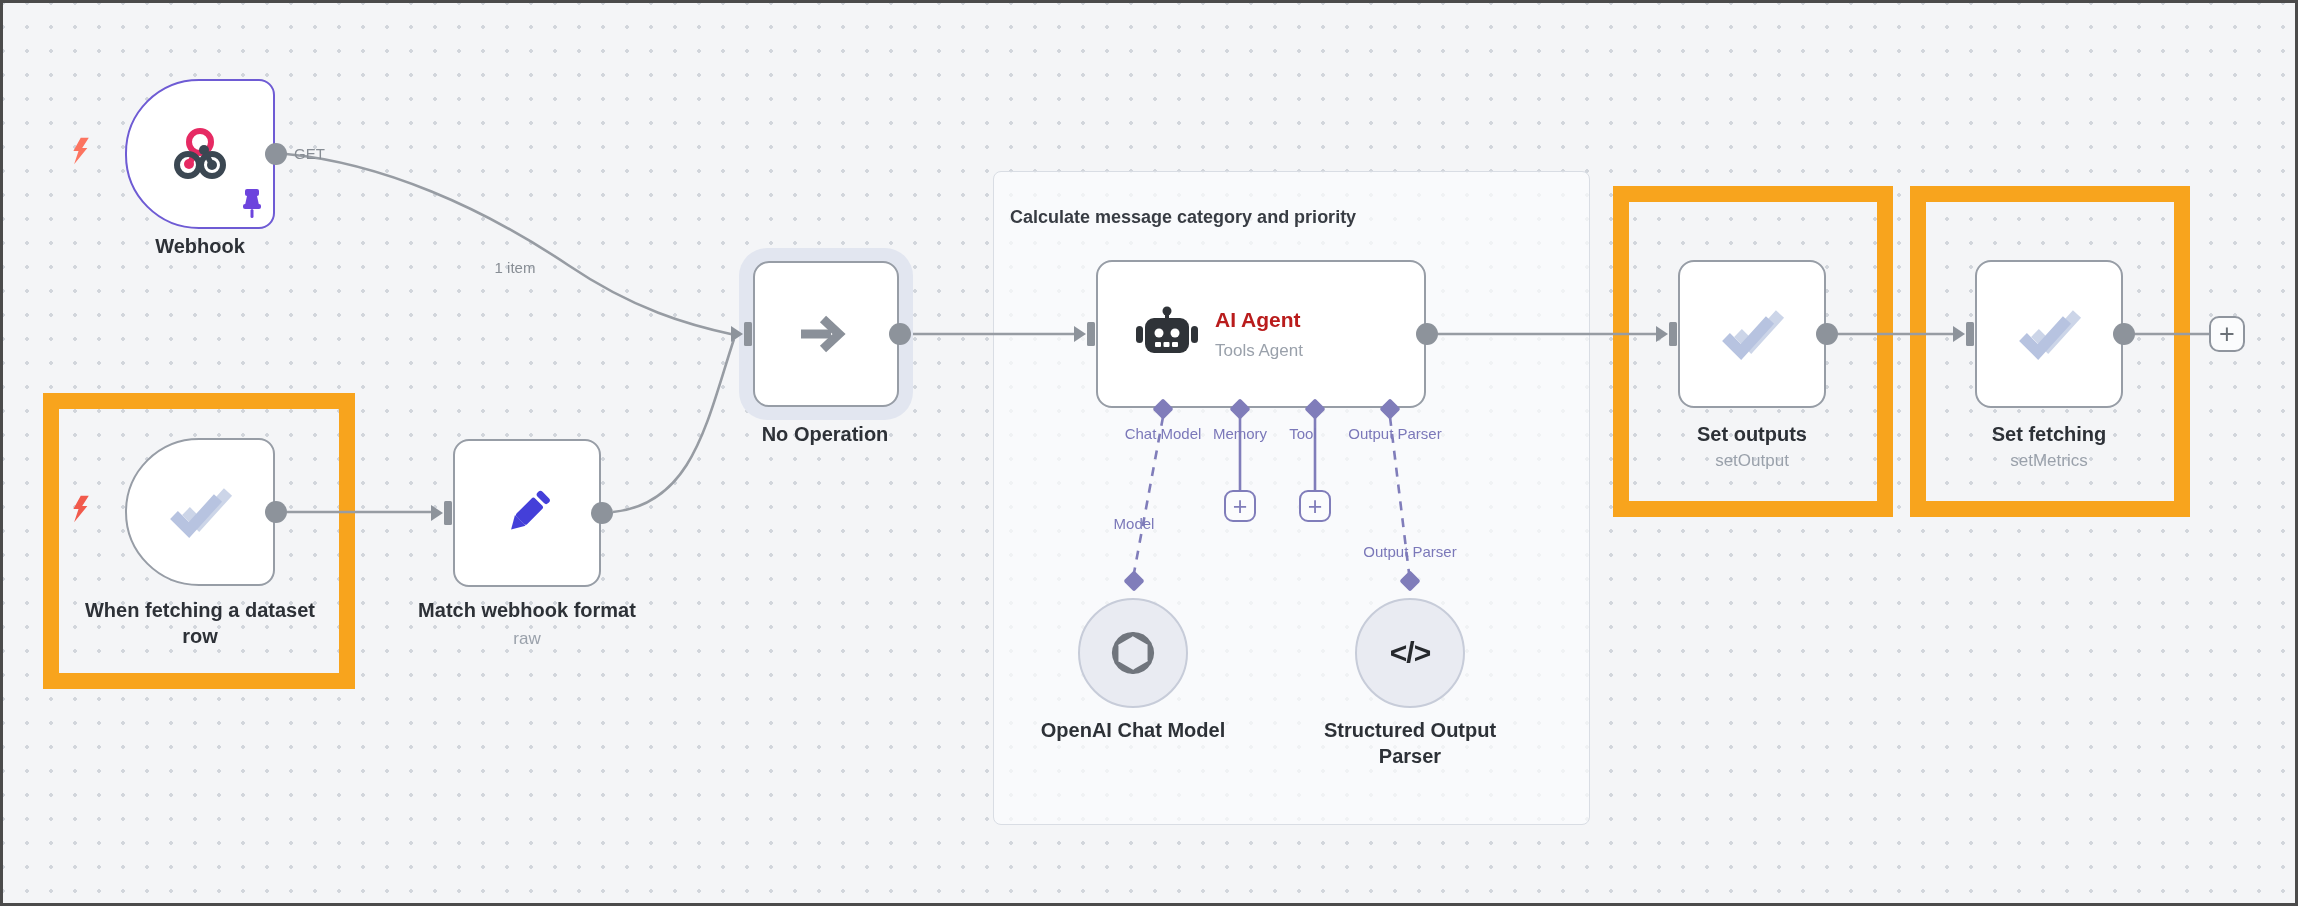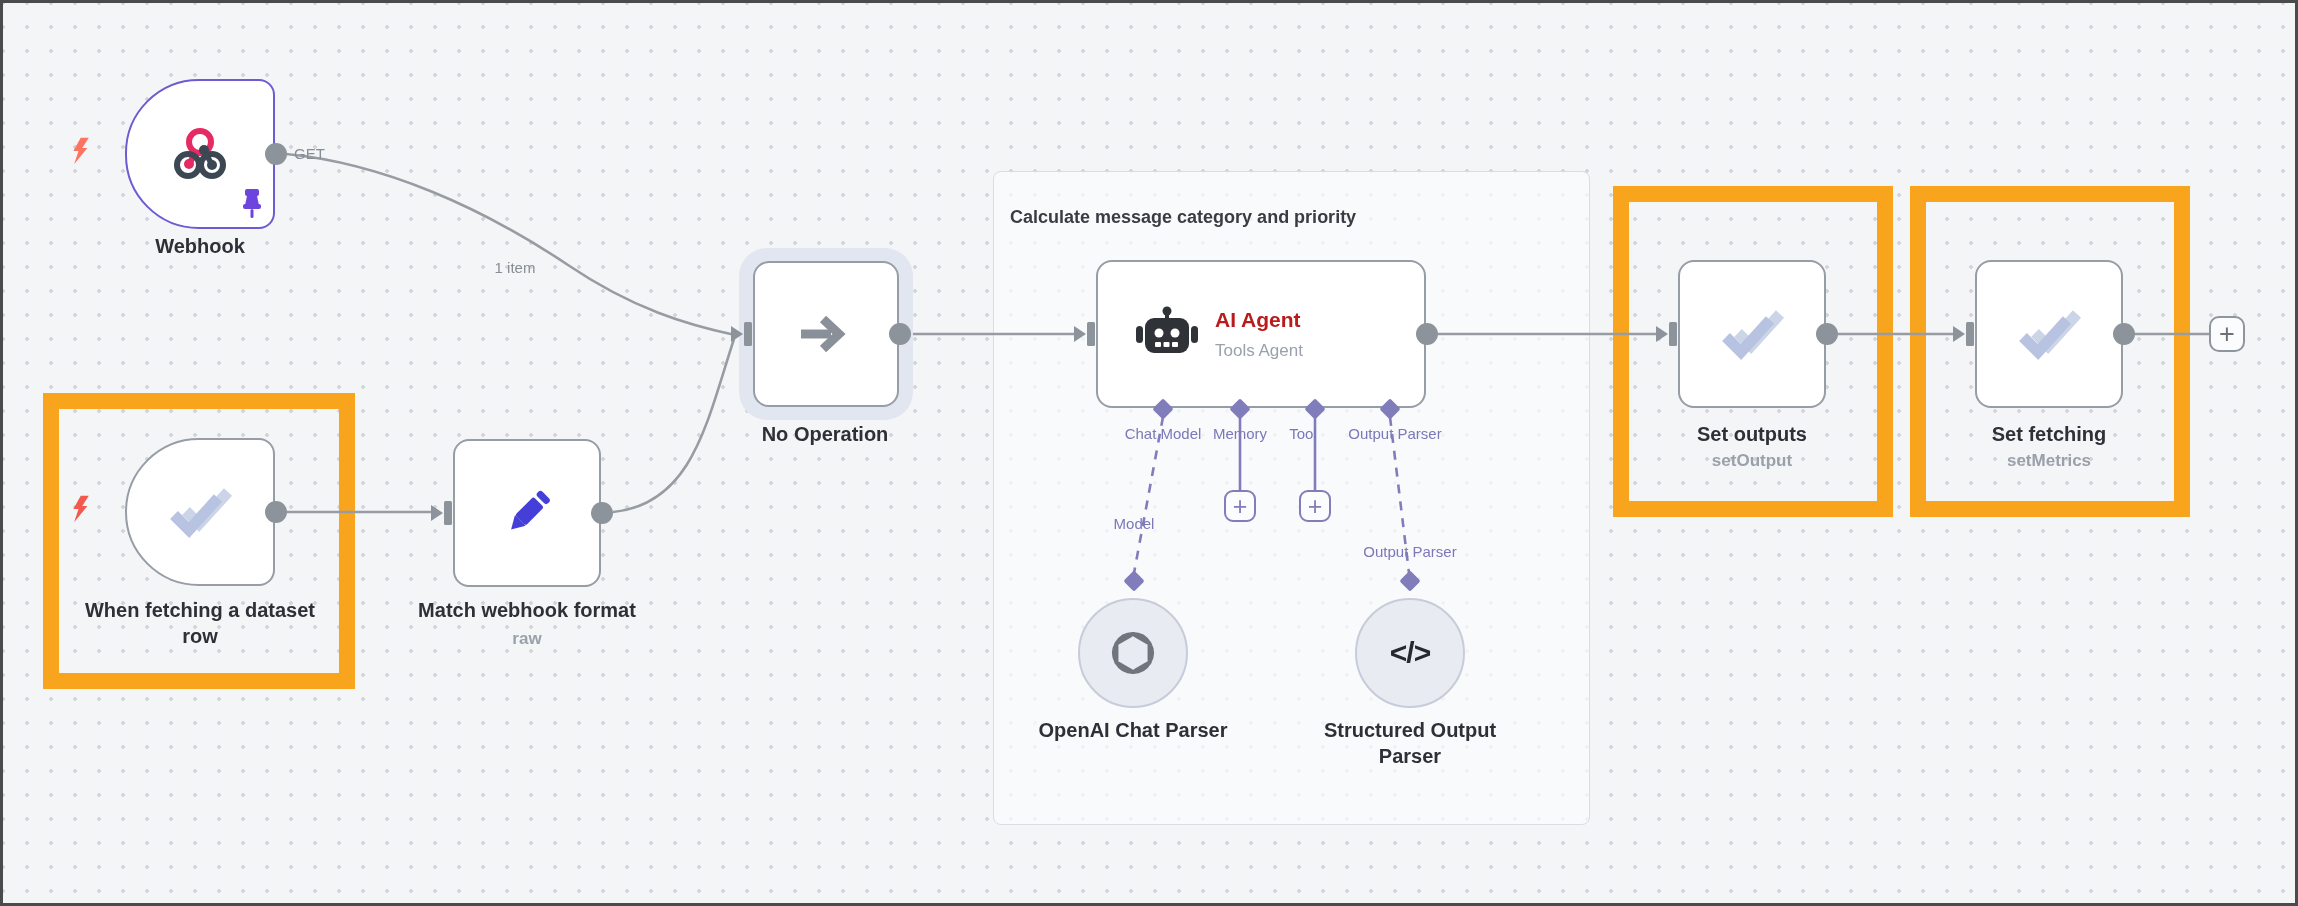--- a/index.html
+++ b/index.html
@@ -59,21 +59,21 @@
     border:2.4px solid #8f959e; border-radius:10px; background:#fbfcfd;
     color:#6b7177; font-size:27px; line-height:1; display:flex; align-items:center; justify-content:center;
   }
   
   .nlabel {
     position:absolute; transform:translateX(-50%); white-space:nowrap;
     font-size:20px; font-weight:600; color:#2d3137; line-height:1.3; text-align:center;
   }
   .nsub {
     position:absolute; transform:translateX(-50%); white-space:nowrap;
-    font-size:17px; font-weight:700; color:#9aa1ab; text-align:right;
+    font-size:17px; font-weight:400; color:#9aa1ab; text-align:right;
   }
   .plabel {
     position:absolute; transform:translateX(-50%); white-space:nowrap;
     font-size:15px; color:#7b78b9;
   }
   .wlabel { position:absolute; font-size:15px; color:#878d94; white-space:nowrap; }
   .center  { transform:translateX(-50%); }
   .stack { display:flex; flex-direction:column; align-items:center; }
   
   .agent-title { position:absolute; left:1212px; top:305px; font-size:21px; font-weight:600; color:#b91c1c; }
@@ -228,21 +228,21 @@
       <g fill="none" stroke="#70757d" stroke-width="3.8" stroke-linecap="round">
         <path transform="rotate(0)" d="M 0 -19 A 19 19 0 0 1 16.45 -9.5 L 16.45 7"></path>
         <path transform="rotate(60)" d="M 0 -19 A 19 19 0 0 1 16.45 -9.5 L 16.45 7"></path>
         <path transform="rotate(120)" d="M 0 -19 A 19 19 0 0 1 16.45 -9.5 L 16.45 7"></path>
         <path transform="rotate(180)" d="M 0 -19 A 19 19 0 0 1 16.45 -9.5 L 16.45 7"></path>
         <path transform="rotate(240)" d="M 0 -19 A 19 19 0 0 1 16.45 -9.5 L 16.45 7"></path>
         <path transform="rotate(300)" d="M 0 -19 A 19 19 0 0 1 16.45 -9.5 L 16.45 7"></path>
       </g>
     </svg>
   </div>
-  <div class="nlabel" style="left:1130px; top:714px;">OpenAI Chat Parser</div>
+  <div class="nlabel" style="left:1130px; top:714px;">OpenAI Chat Model</div>
 
   <div class="plabel" style="left:1407px; top:540px;">Output Parser</div>
   <div class="dia" style="left:1407px; top:578px;"></div>
   <div class="circle-node" style="left:1352px; top:595px;">
     <div class="code-glyph">&lt;/&gt;</div>
   </div>
   <div class="nlabel stack" style="left:1407px; top:714px;">
     <span>Structured Output</span>
     <span>Parser</span>
   </div>

